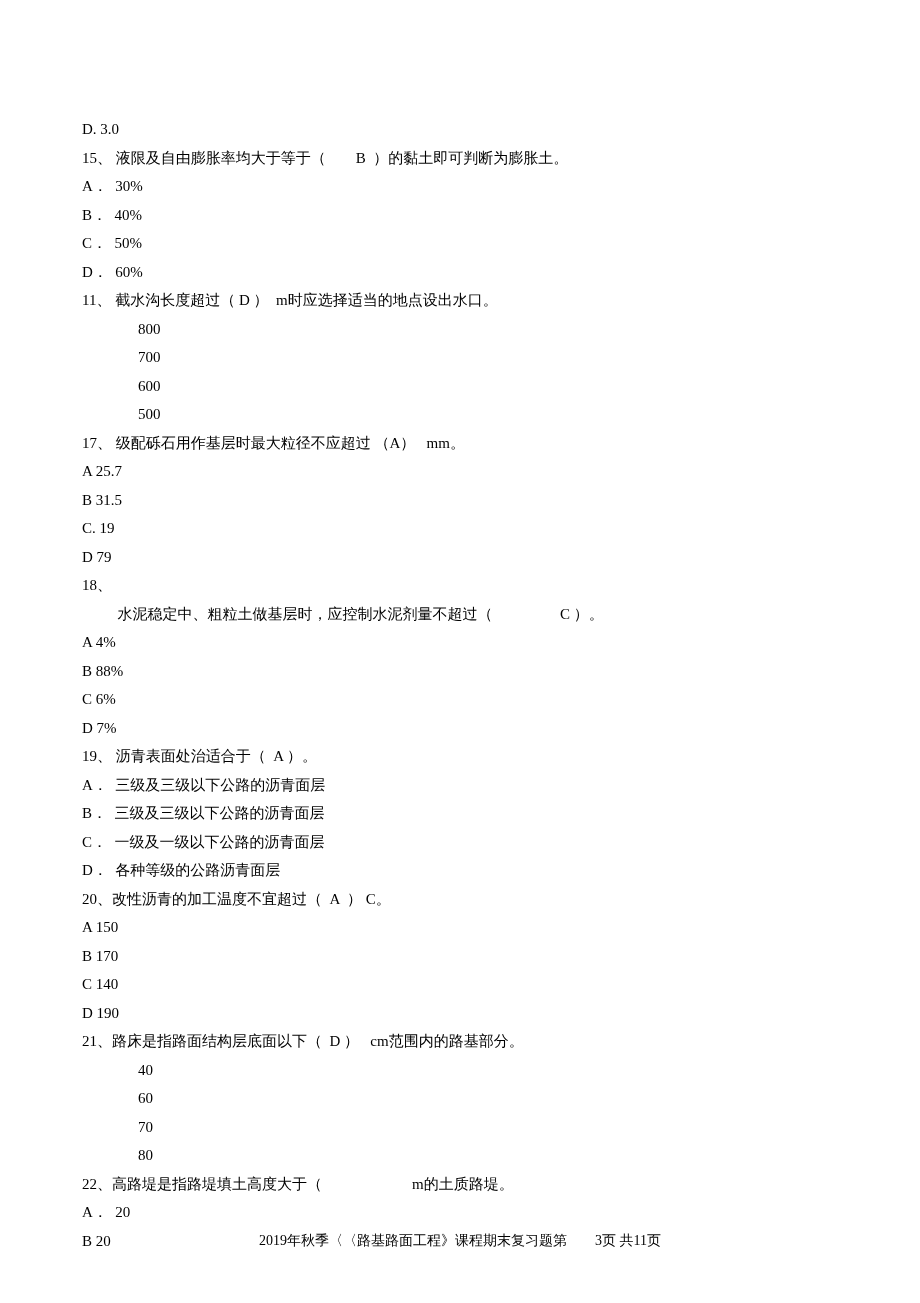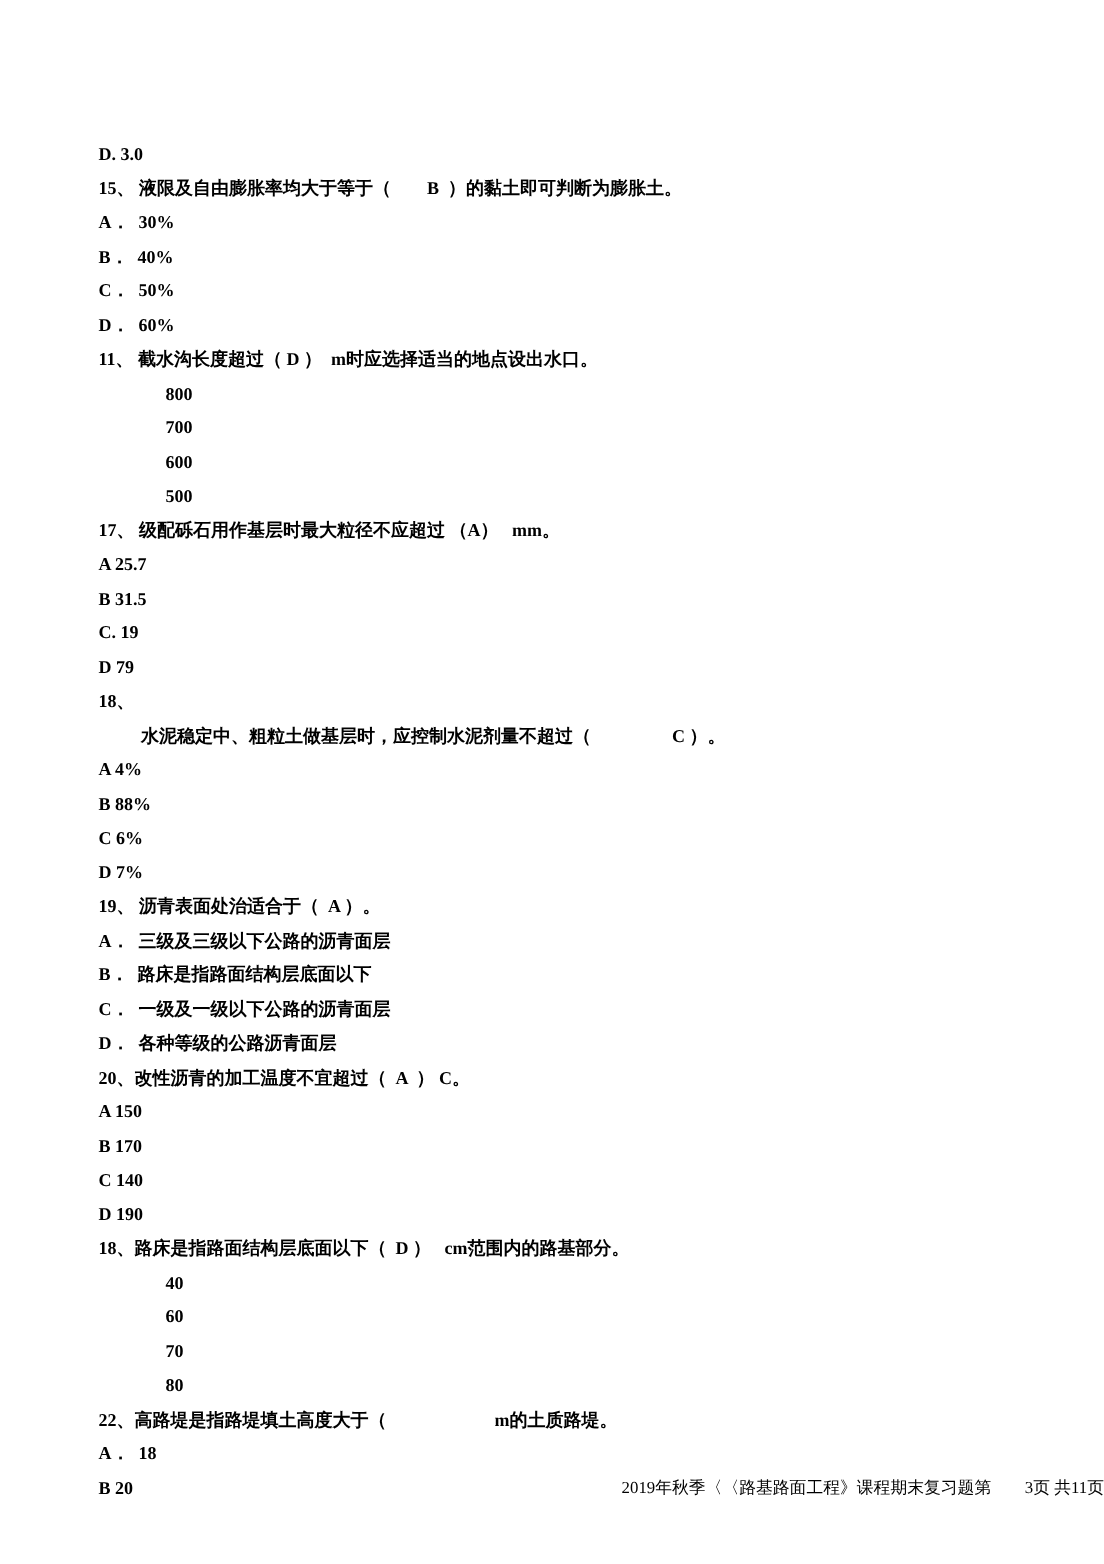--- a/index.html
+++ b/index.html
@@ -7,27 +7,27 @@
       font-family: "SimSun", "宋体", serif;
       font-size: 15px;
       line-height: 1.9;
       color: #000;
       background: #fff;
       width: 920px;
       min-height: 1303px;
       padding: 115px 82px 50px 82px;
       position: relative;
     }
-    .line { white-space: pre-wrap; font-weight: bold; }
+    .line { white-space: pre-wrap; }
     .footer {
       position: absolute;
       bottom: 50px;
       left: 0;
       right: 0;
-      text-align: right;
+      text-align: center;
       font-size: 14px;
     }
     .footer .pg { margin-left: 28px; }
   </style>
 </head>
 <body>
 
 <div class="line">D. 3.0</div>
 <div class="line"><span>15、 液限及自由膨胀率均大于等于（</span>        <span>B</span>  <span>）的黏土即可判断为膨胀土。</span></div>
 <div class="line">A．  30%</div>
@@ -45,32 +45,32 @@
 <div class="line">C. 19</div>
 <div class="line">D 79</div>
 <div class="line">18、</div>
 <div class="line" style="padding-left:28px">  <span>水泥稳定中、粗粒土做基层时，应控制水泥剂量不超过（</span>                  <span>C</span> <span>）。</span></div>
 <div class="line">A 4%</div>
 <div class="line">B 88%</div>
 <div class="line">C 6%</div>
 <div class="line">D 7%</div>
 <div class="line">19、 沥青表面处治适合于（  A ）。</div>
 <div class="line">A．  三级及三级以下公路的沥青面层</div>
-<div class="line">B．  路床是指路面结构层底面以下</div>
+<div class="line">B．  三级及三级以下公路的沥青面层</div>
 <div class="line">C．  一级及一级以下公路的沥青面层</div>
 <div class="line">D．  各种等级的公路沥青面层</div>
 <div class="line">20、改性沥青的加工温度不宜超过（  A  ） C。</div>
 <div class="line">A 150</div>
 <div class="line">B 170</div>
 <div class="line">C 140</div>
 <div class="line">D 190</div>
-<div class="line">18、路床是指路面结构层底面以下（  D ）   cm范围内的路基部分。</div>
+<div class="line">21、路床是指路面结构层底面以下（  D ）   cm范围内的路基部分。</div>
 <div class="line" style="padding-left:56px">40</div>
 <div class="line" style="padding-left:56px">60</div>
 <div class="line" style="padding-left:56px">70</div>
 <div class="line" style="padding-left:56px">80</div>
 <div class="line"><span>22、高路堤是指路堤填土高度大于（</span>                        <span>m的土质路堤。</span></div>
-<div class="line">A．  18</div>
+<div class="line">A．  20</div>
 <div class="line">B 20</div>
 
 <div class="footer">
   <span>2019年秋季〈〈路基路面工程》课程期末复习题第</span><span class="pg">3页 共11页</span>
 </div>
 
 </body></html>

